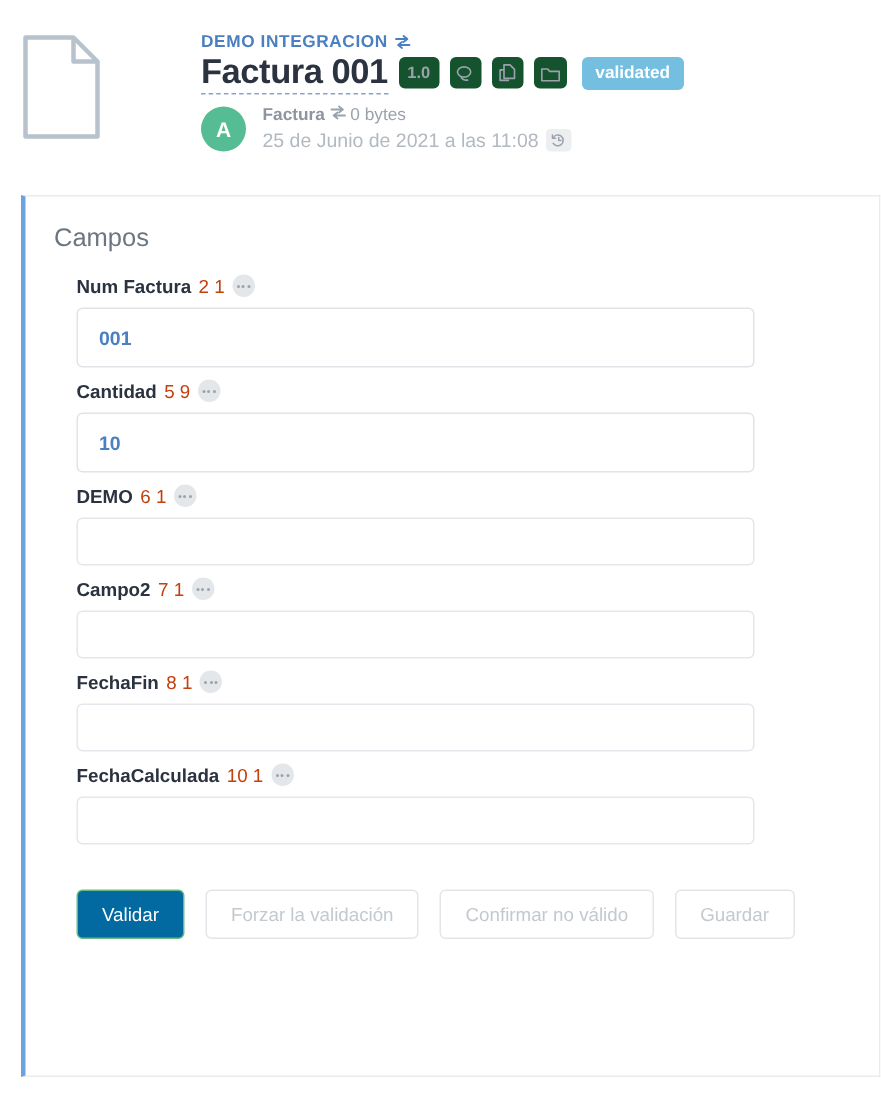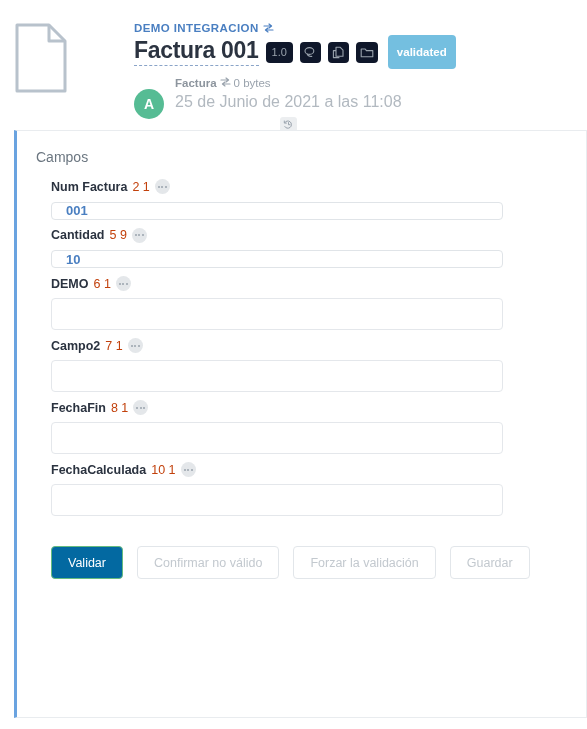--- a/index.html
+++ b/index.html
@@ -62,38 +62,38 @@
     color: #2b3340;
     letter-spacing: -0.3px;
     border-bottom: 1px dashed #8aa4c8;
     padding-bottom: 2px;
     line-height: 1.08;
   }
   .chip {
     display: inline-flex;
     align-items: center;
     justify-content: center;
-    background: #0f172a;
+    background: #14532d;
     border-radius: 4px;
     color: #9aa3ad;
     height: 21px;
     min-width: 21px;
     padding: 0 6px;
     font-size: 11px;
-    font-weight: normal;
+    font-weight: bold;
   }
   .chip.icon-chip { padding: 0 4px; }
   .badge-validated {
     display: inline-flex;
     align-items: center;
     justify-content: center;
     background: #74bfe0;
     color: #ffffff;
     border-radius: 4px;
-    height: 34px;
+    height: 22px;
     padding: 0 9px;
     font-size: 11.5px;
     font-weight: bold;
     margin-left: 3px;
   }
 
   .author-row {
     display: flex;
     align-items: center;
     margin-top: 7px;
@@ -117,27 +117,26 @@
   }
   .author-line1 {
     font-size: 11.5px;
     color: #9aa3ad;
     display: flex;
     align-items: center;
     gap: 3px;
   }
   .author-name { font-weight: bold; color: #8d959e; }
   .author-line2 {
-    font-size: 16px;
+    font-size: 13px;
     color: #b2b9c0;
     display: flex;
     align-items: center;
     gap: 5px;
     margin-top: 1px;
-    flex-direction: column;
   }
   .history-chip {
     display: inline-flex;
     align-items: center;
     justify-content: center;
     background: #eceef0;
     border-radius: 3px;
     width: 17px;
     height: 15px;
   }
@@ -149,21 +148,21 @@
     top: 130px;
     width: 573px;
     height: 588px;
     background: #ffffff;
     border-top: 1px solid #e9ecef;
     border-right: 1px solid #e9ecef;
     border-bottom: 1px solid #e9ecef;
     border-left: 3px solid #6aa3e0;
   }
   .campos-title {
-    font-size: 14px;
+    font-size: 17px;
     color: #6b7680;
     padding: 18px 0 0 19px;
   }
   .fields {
     padding: 14px 0 0 34px;
   }
   .field-group { margin-bottom: 8px; }
   .field-label-row {
     display: flex;
     align-items: center;
@@ -202,21 +201,21 @@
     border: 1px solid #e4e7eb;
     border-radius: 4px;
     background: #ffffff;
     font-family: "Liberation Sans", sans-serif;
     font-size: 13px;
     font-weight: bold;
     color: #4a7fc1;
     padding: 0 14px;
     outline: none;
   }
-  .field-input.filled { height: 18px; border-color: #e0e4e8; }
+  .field-input.filled { height: 40px; border-color: #e0e4e8; }
 
   .actions {
     display: flex;
     align-items: center;
     gap: 14px;
     padding: 22px 0 0 34px;
   }
   .btn {
     height: 33px;
     border-radius: 4px;
@@ -400,18 +399,18 @@
             <i></i>
           </span>
       </div>
       <input class="field-input" type="text" value="" style="">
     </div>
 
   </div>
 
   <div class="actions">
     <button class="btn btn-primary">Validar</button>
+    <button class="btn btn-disabled">Forzar la validación</button>
     <button class="btn btn-disabled">Confirmar no válido</button>
-    <button class="btn btn-disabled">Forzar la validación</button>
     <button class="btn btn-disabled">Guardar</button>
   </div>
 
 </div>
 
 </body></html>

